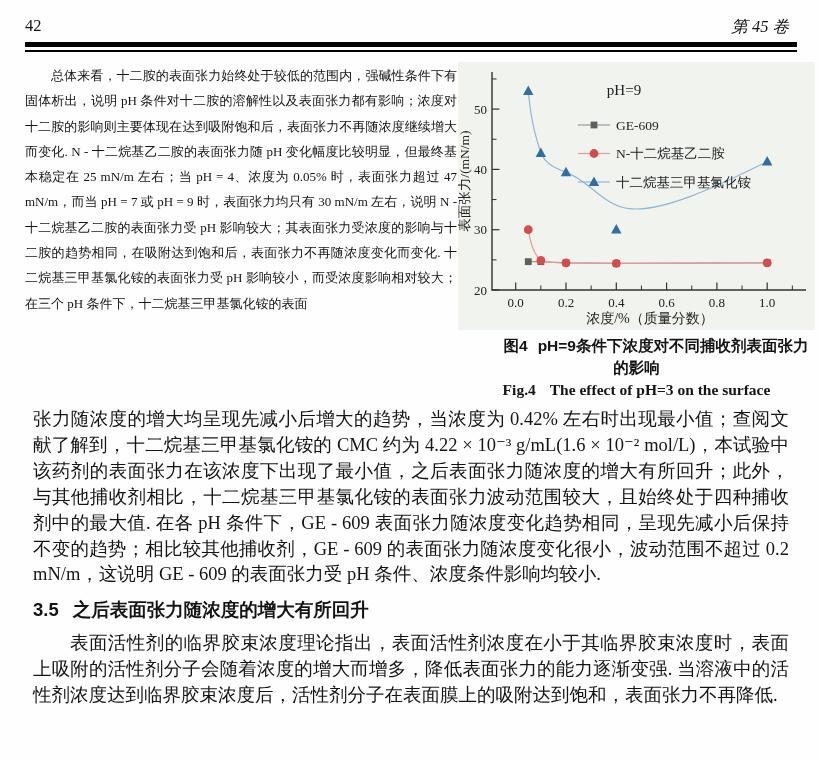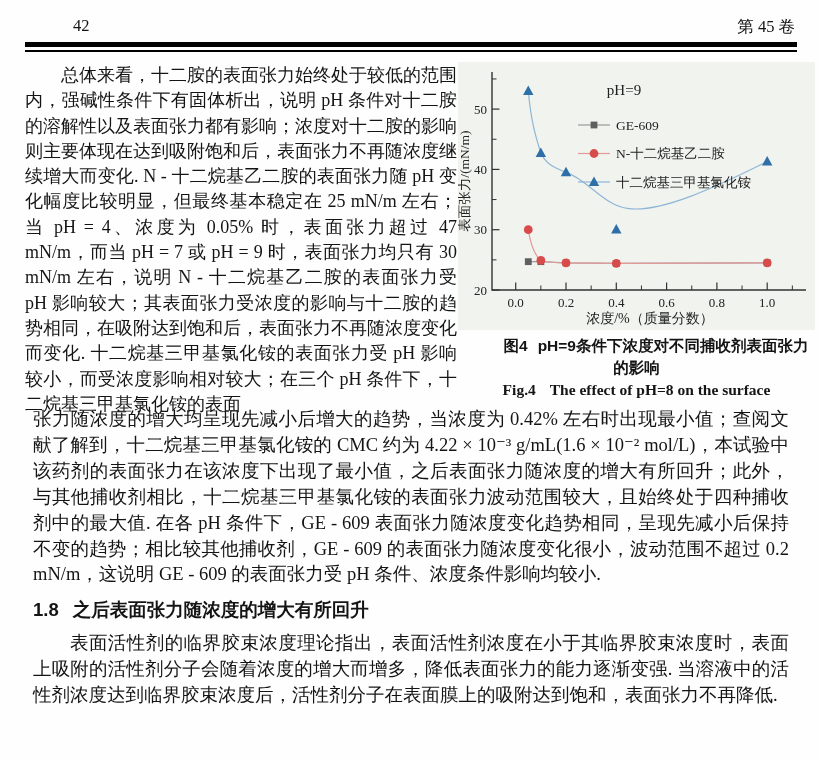--- a/index.html
+++ b/index.html
@@ -2,33 +2,32 @@
 <html><head>
 <meta charset="utf-8">
 <style>
   html,body { margin:0; padding:0; background:#e8e8e8; }
   .page {
     position:relative; width:819px; height:760px; margin:0 auto;
     background:#fefefe; overflow:hidden;
     font-family:"Liberation Serif","DejaVu Serif",serif; color:#141414;
   }
   .header {
-    position:absolute; left:25px; right:24px; top:13px; height:26px;
+    position:absolute; left:25px; right:30px; top:13px; height:26px;
     font-size:16.5px;
-    margin-left:48px;
   }
   .header .pageno { position:absolute; left:0; top:3px; }
   .header .jtitle { position:absolute; left:0; right:0; top:3px; text-align:center; font-size:16.5px; }
-  .header .vol { position:absolute; right:0; top:3px; }
+  .header .vol { position:absolute; right:0; top:3px;font-style:italic; }
   .rule-thick { position:absolute; left:25px; right:22px; top:42px; height:4.5px; background:#000; }
   .rule-thin  { position:absolute; left:25px; right:22px; top:50px; height:2px; background:#000; }
 
   .left-col {
     position:absolute; left:25px; top:63px; width:432px;
-    font-size:18px; line-height:25.3px; text-align:justify;
+    font-size:13px; line-height:25.3px; text-align:justify;
   }
   .left-col p { margin:0; text-indent:2em; }
 
   .figure { position:absolute; left:458px; top:62px; width:357px; }
   .chart-wrap { width:357px; height:268px; background:#f1f3ee; }
   svg { font-family:"Liberation Serif","DejaVu Serif",serif; }
   .captions { margin-top:5px; text-align:center; }
   .cap-zh {
     font-family:"Liberation Sans","DejaVu Sans",sans-serif;
     font-weight:bold; font-size:15.5px; line-height:22px;
@@ -133,26 +132,26 @@
           <line x1="120" y1="120" x2="152" y2="120" stroke="#8fb6d6" stroke-width="1.2"></line>
           <path d="M136 114.4 L141.2 123.9 L130.8 123.9 Z" fill="#2f6fa7"></path>
           <text x="158" y="124.5" font-size="13.5" fill="#222">十二烷基三甲基氯化铵</text>
         </svg>
     </div>
     <div class="captions">
       <div class="cap-zh">
         <span class="cap-label">图4</span><span>pH=9条件下浓度对不同捕收剂表面张力的影响</span>
       </div>
       <div class="cap-en">
-        <span class="cap-label">Fig.4</span><span>The effect of pH=8 on the surface</span>
+        <span class="cap-label">Fig.4</span><span>The effect of pH=3 on the surface</span>
       </div>
     </div>
   </div>
 
   <div class="full-width">
     <p>张力随浓度的增大均呈现先减小后增大的趋势，当浓度为 0.42% 左右时出现最小值；查阅文献了解到，十二烷基三甲基氯化铵的 CMC 约为 4.22 × 10⁻³ g/mL(1.6 × 10⁻² mol/L)，本试验中该药剂的表面张力在该浓度下出现了最小值，之后表面张力随浓度的增大有所回升；此外，与其他捕收剂相比，十二烷基三甲基氯化铵的表面张力波动范围较大，且始终处于四种捕收剂中的最大值. 在各 pH 条件下，GE - 609 表面张力随浓度变化趋势相同，呈现先减小后保持不变的趋势；相比较其他捕收剂，GE - 609 的表面张力随浓度变化很小，波动范围不超过 0.2 mN/m，这说明 GE - 609 的表面张力受 pH 条件、浓度条件影响均较小.</p>
     <p class="section-heading">
-      <span class="sec-num">1.8</span><span>之后表面张力随浓度的增大有所回升</span>
+      <span class="sec-num">3.5</span><span>之后表面张力随浓度的增大有所回升</span>
     </p>
     <p class="indent">表面活性剂的临界胶束浓度理论指出，表面活性剂浓度在小于其临界胶束浓度时，表面上吸附的活性剂分子会随着浓度的增大而增多，降低表面张力的能力逐渐变强. 当溶液中的活性剂浓度达到临界胶束浓度后，活性剂分子在表面膜上的吸附达到饱和，表面张力不再降低.</p>
   </div>
 
 </div>
 
 </body></html>

